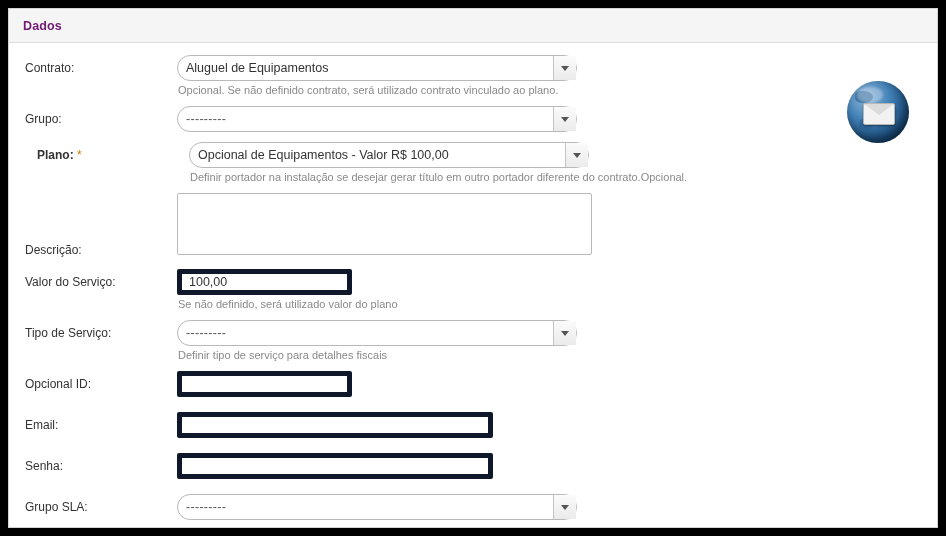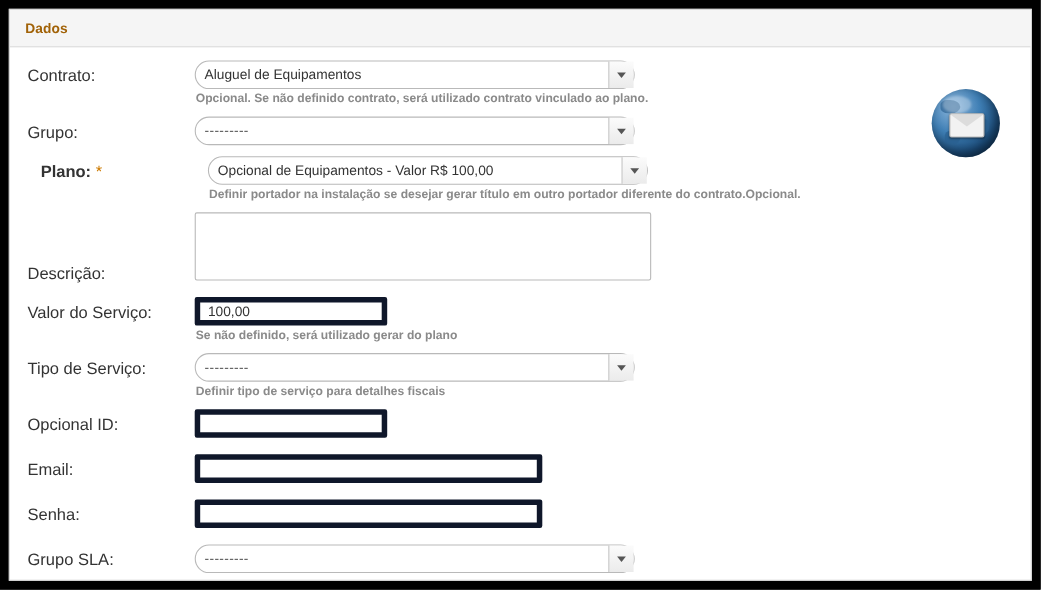--- a/index.html
+++ b/index.html
@@ -31,39 +31,39 @@
     background: #f5f5f5;
     border-bottom: 1px solid #dddddd;
     display: flex;
     align-items: center;
     padding: 0 14px;
     box-sizing: border-box;
   }
   .panel-header .title {
     font-size: 12.5px;
     font-weight: bold;
-    color: #a16207;
+    color: #701a75;
     letter-spacing: 0.1px;
   }
 
   .form-body {
     position: relative;
     padding: 12px 0 0 0;
   }
 
   .row {
     display: flex;
     align-items: flex-start;
     padding: 0 0 0 16px;
     margin-bottom: 2px;
   }
   .label-col {
     width: 152px;
     flex: 0 0 152px;
-    font-size: 15px;
+    font-size: 12px;
     color: #333;
     padding-top: 6px;
     box-sizing: border-box;
   }
   .label-col .req {
     color: #cc7a00;
     font-weight: normal;
   }
   .label-col.bold {
     font-weight: bold;
@@ -145,21 +145,20 @@
     padding: 4px 6px;
     resize: none;
     outline: none;
   }
 
   .help {
     font-size: 11px;
     color: #8a8a8a;
     margin-top: 3px;
     margin-left: 1px;
-    font-weight: bold;
   }
 
   .spacer-sm { height: 8px; }
 
   
   .globe {
     position: absolute;
     right: 28px;
     top: 38px;
     width: 62px;
@@ -286,21 +285,21 @@
         <textarea class="desc" placeholder="" style=""></textarea>
       </div>
     </div>
 
     <div class="spacer-sm"></div>
 
     <div class="row">
       <div class="label-col">Valor do Serviço:</div>
       <div class="field-col">
         <input class="text-input w175" type="text" value="100,00" style="">
-        <div class="help">Se não definido, será utilizado gerar do plano</div>
+        <div class="help">Se não definido, será utilizado valor do plano</div>
       </div>
     </div>
 
     <div class="spacer-sm"></div>
 
     <div class="row">
       <div class="label-col">Tipo de Serviço:</div>
       <div class="field-col">
         <div class="select">
           <span class="sel-text placeholder">---------</span>

